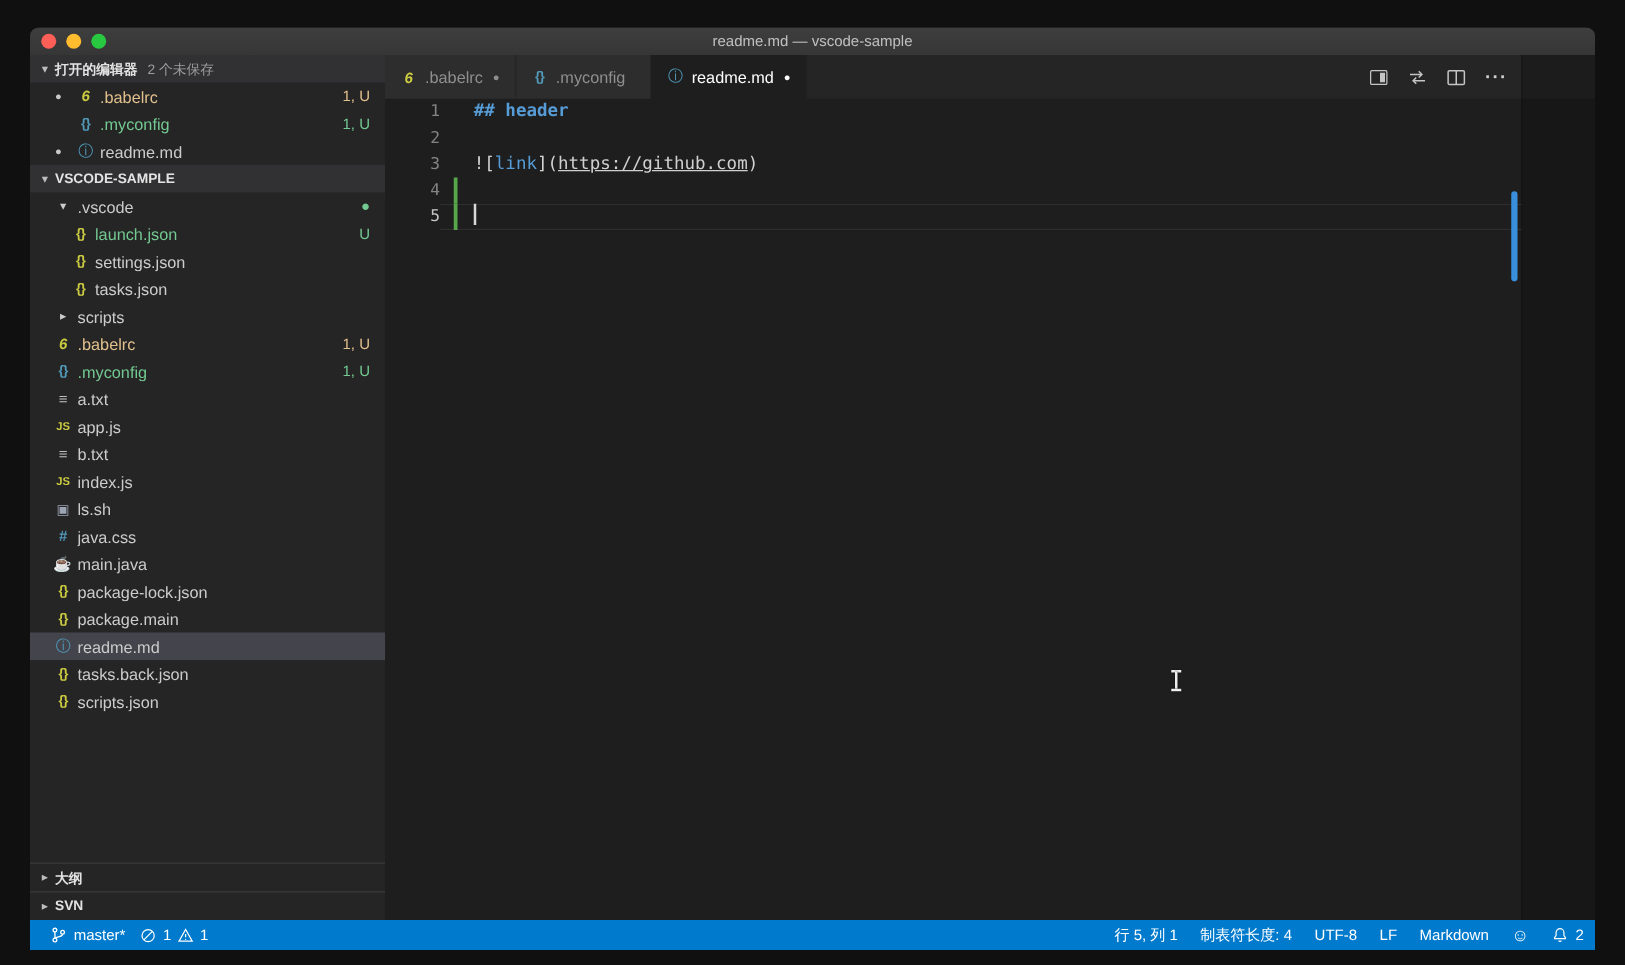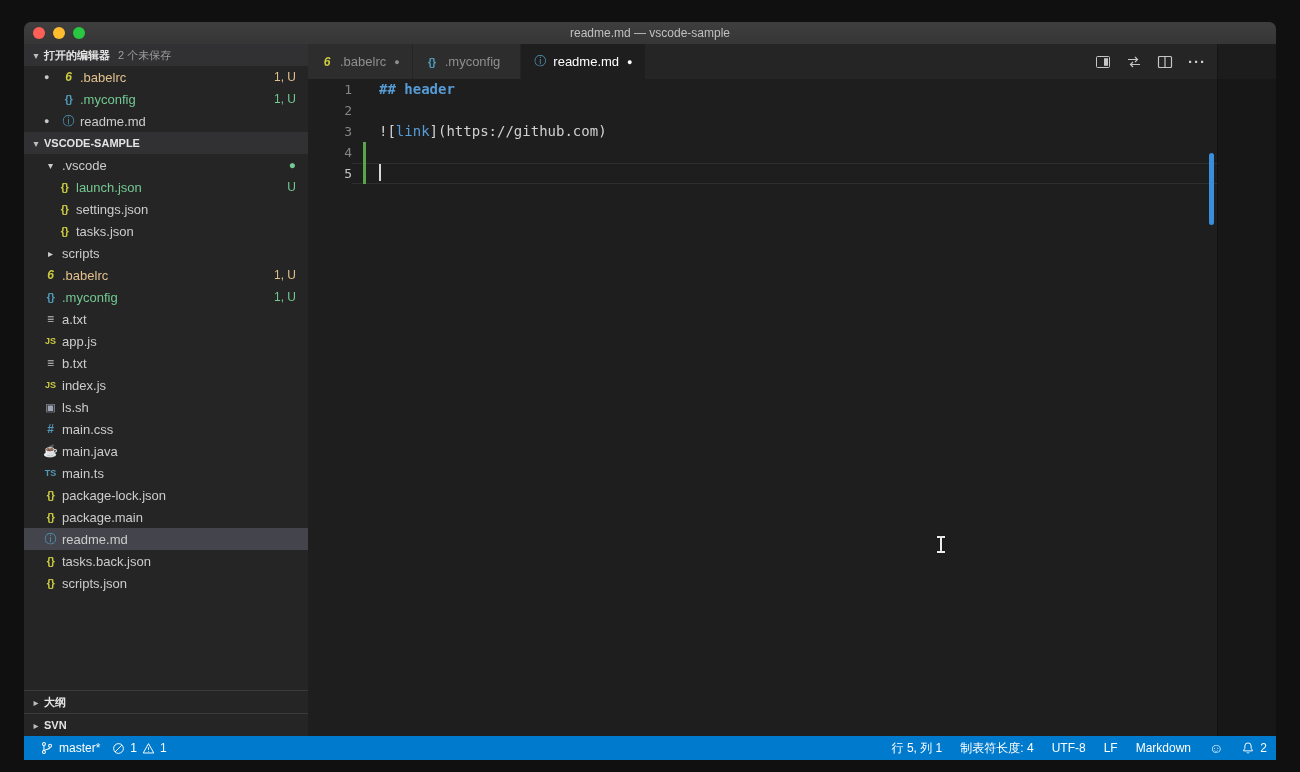--- a/index.html
+++ b/index.html
@@ -74,21 +74,21 @@
   .ln{flex:0 0 44px;width:44px;text-align:right;color:#858585;font-size:13px;}
   .lbody{flex:1;display:flex;position:relative;min-width:0;}
   .gitbar{flex:0 0 3px;width:3px;margin-left:11px;background:transparent;}
   .gitbar.added{background:#57a64a;}
   .ctext{padding-left:13px;white-space:pre;color:#d4d4d4;}
   .cline.active .ln{color:#c6c6c6;}
   .cline.active .lbody{box-shadow:inset 0 1px 0 #2e2e2e,inset 0 -1px 0 #2e2e2e;}
   .tk-h{color:#569cd6;font-weight:bold;}
   .tk-p{color:#d4d4d4;}
   .tk-l{color:#569cd6;}
-  .tk-u{color:#d0d0d0;}
+  .tk-u{color:#d0d0d0;text-decoration:underline;}
   .caret{display:inline-block;width:2px;height:17px;background:#d8d8d8;vertical-align:-3px;}
 
   .editor-shade{position:absolute;top:0;right:0;bottom:0;width:58px;background:rgba(0,0,0,0.22);
                 border-left:1px solid rgba(0,0,0,0.25);pointer-events:none;z-index:5;}
   .ruler-marker{position:absolute;right:62px;top:74px;width:5px;height:72px;background:#3a8fdd;
                 border-radius:3px;z-index:6;}
 
   
   .statusbar{flex:0 0 24px;height:24px;background:#007acc;color:#ffffff;display:flex;align-items:center;
              font-size:12px;justify-content:space-between;}
@@ -215,31 +215,26 @@
               <span class="flabel">index.js</span>
               <span class="fbadge"></span>
             </div>
             <div class="row trow" data-lvl="1">
               <span class="ficon" data-kind="shell">▣</span>
               <span class="flabel">ls.sh</span>
               <span class="fbadge"></span>
             </div>
             <div class="row trow" data-lvl="1">
               <span class="ficon" data-kind="css">#</span>
-              <span class="flabel">main.css</span>
+              <span class="flabel">java.css</span>
               <span class="fbadge"></span>
             </div>
             <div class="row trow" data-lvl="1">
               <span class="ficon" data-kind="java">☕</span>
               <span class="flabel">main.java</span>
-              <span class="fbadge"></span>
-            </div>
-            <div class="row trow" data-lvl="1">
-              <span class="ficon" data-kind="ts">TS</span>
-              <span class="flabel">main.ts</span>
               <span class="fbadge"></span>
             </div>
             <div class="row trow" data-lvl="1">
               <span class="ficon" data-kind="json">{}</span>
               <span class="flabel">package-lock.json</span>
               <span class="fbadge"></span>
             </div>
             <div class="row trow" data-lvl="1">
               <span class="ficon" data-kind="json">{}</span>
               <span class="flabel">package.main</span>

